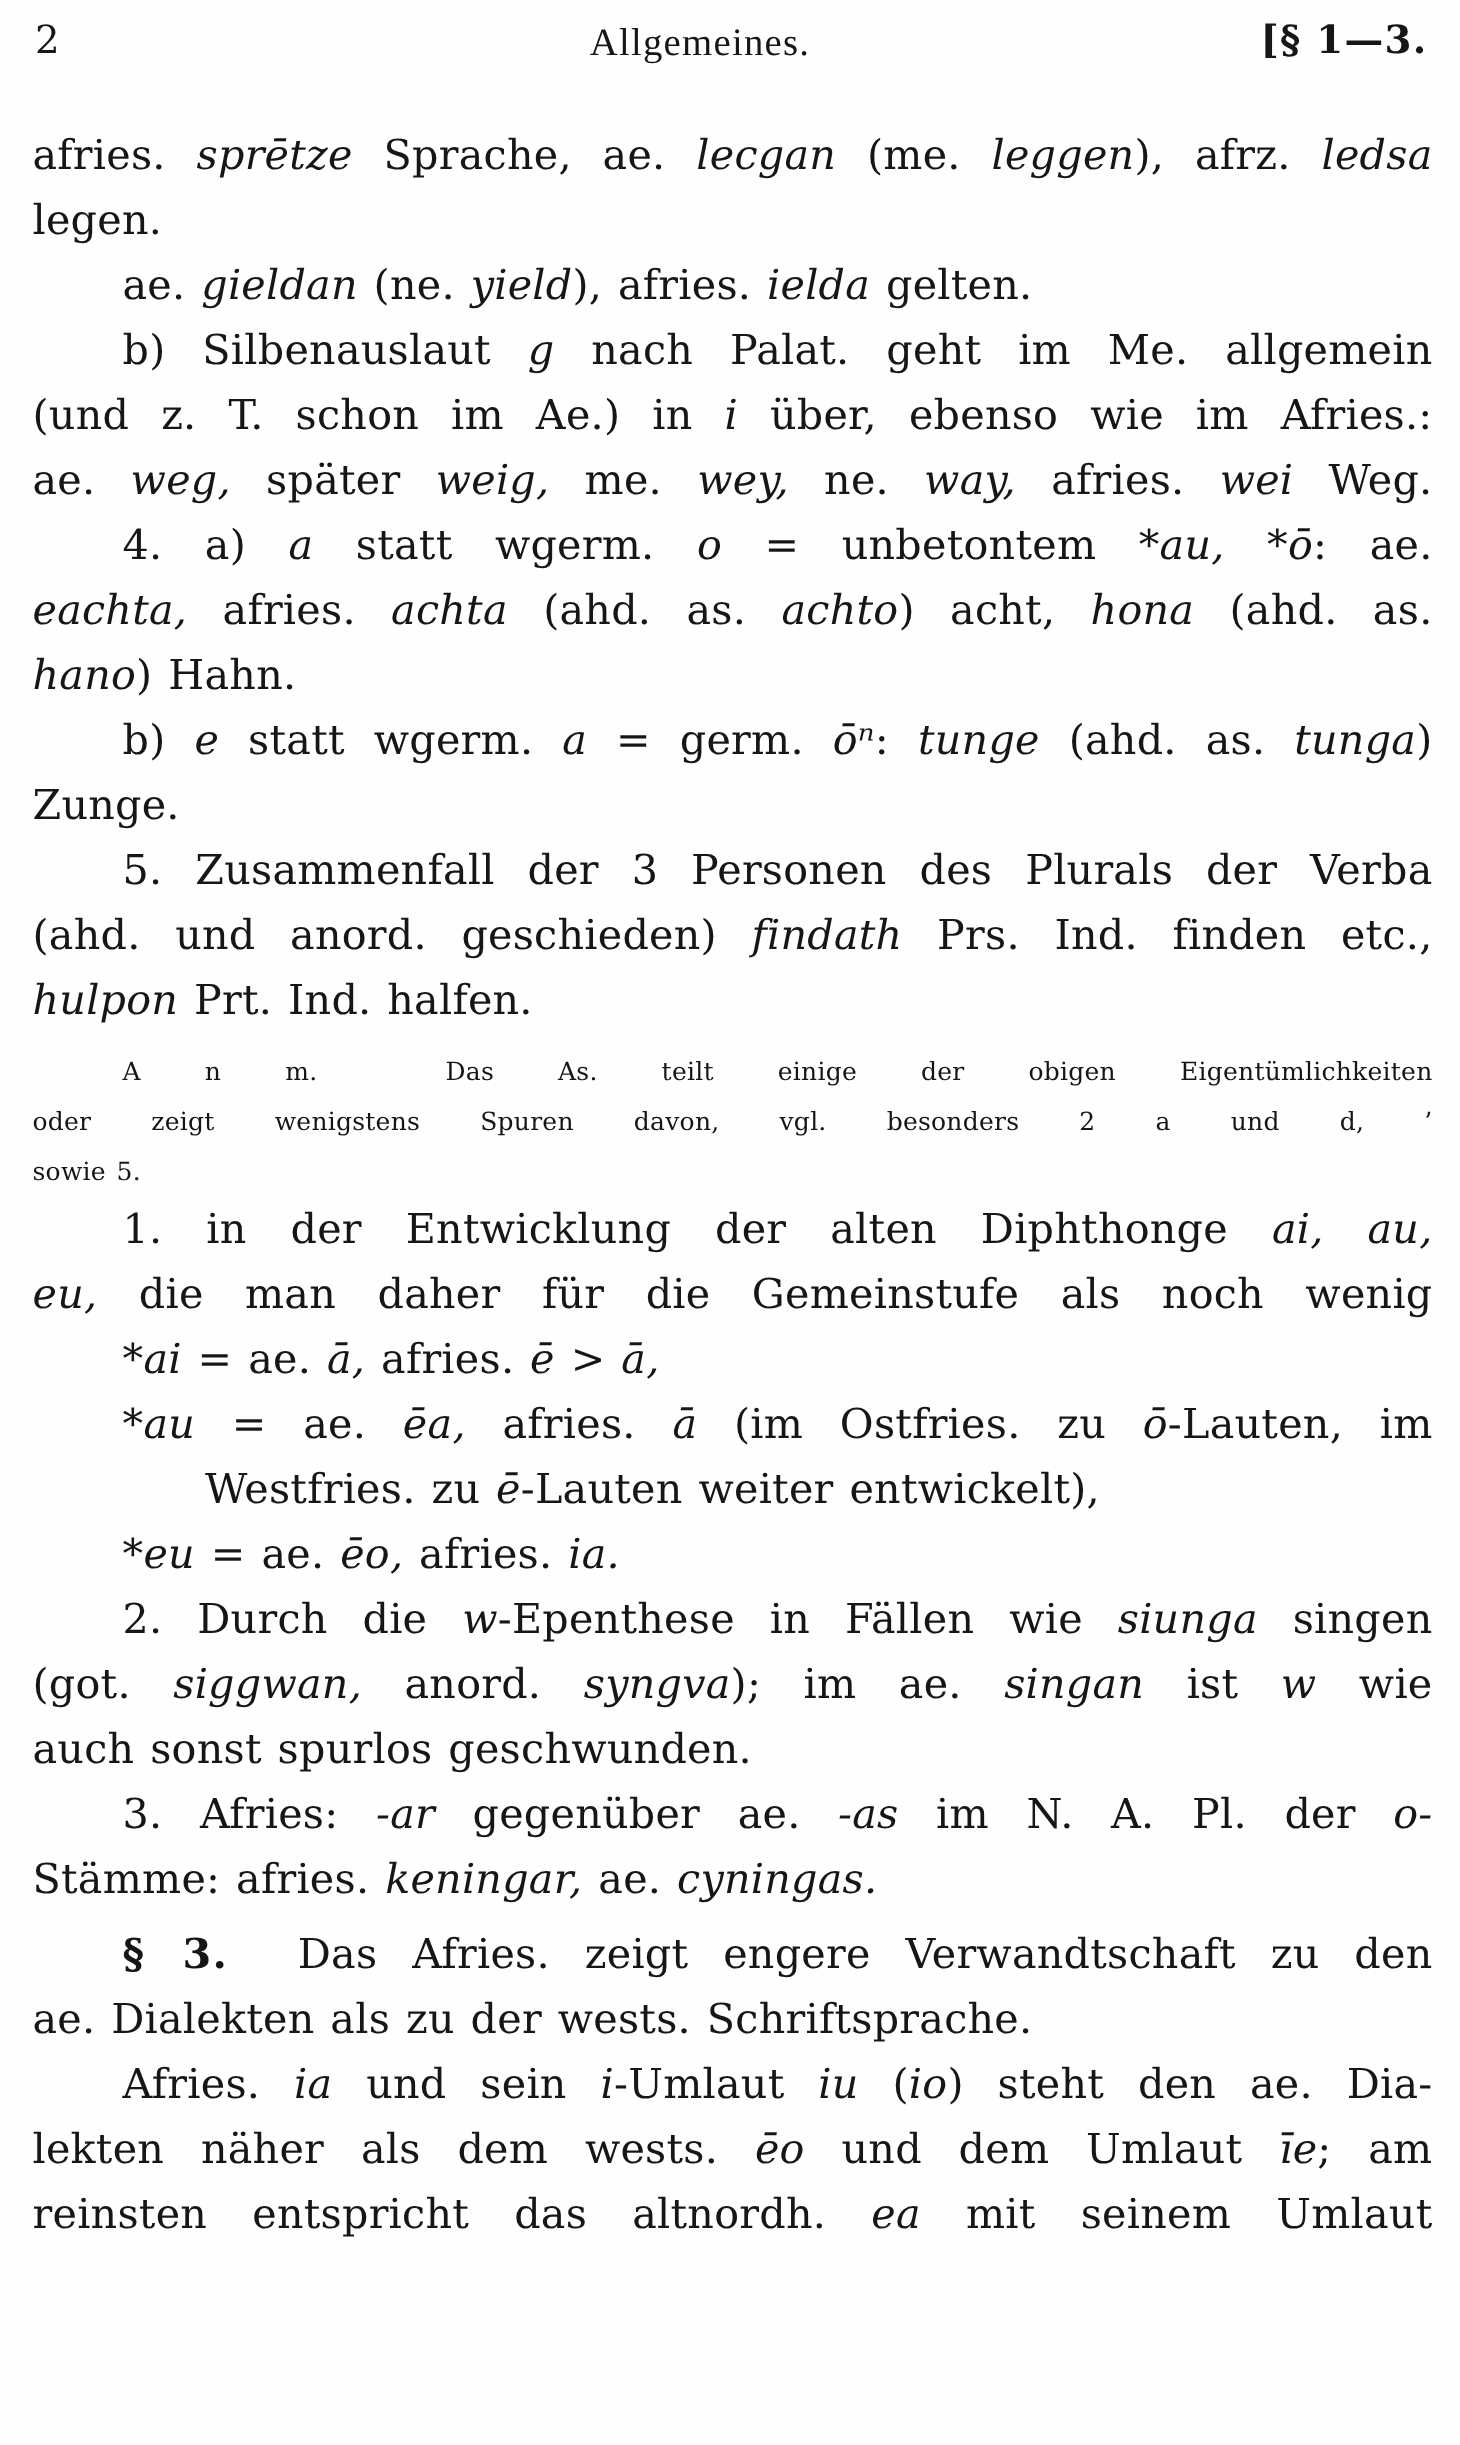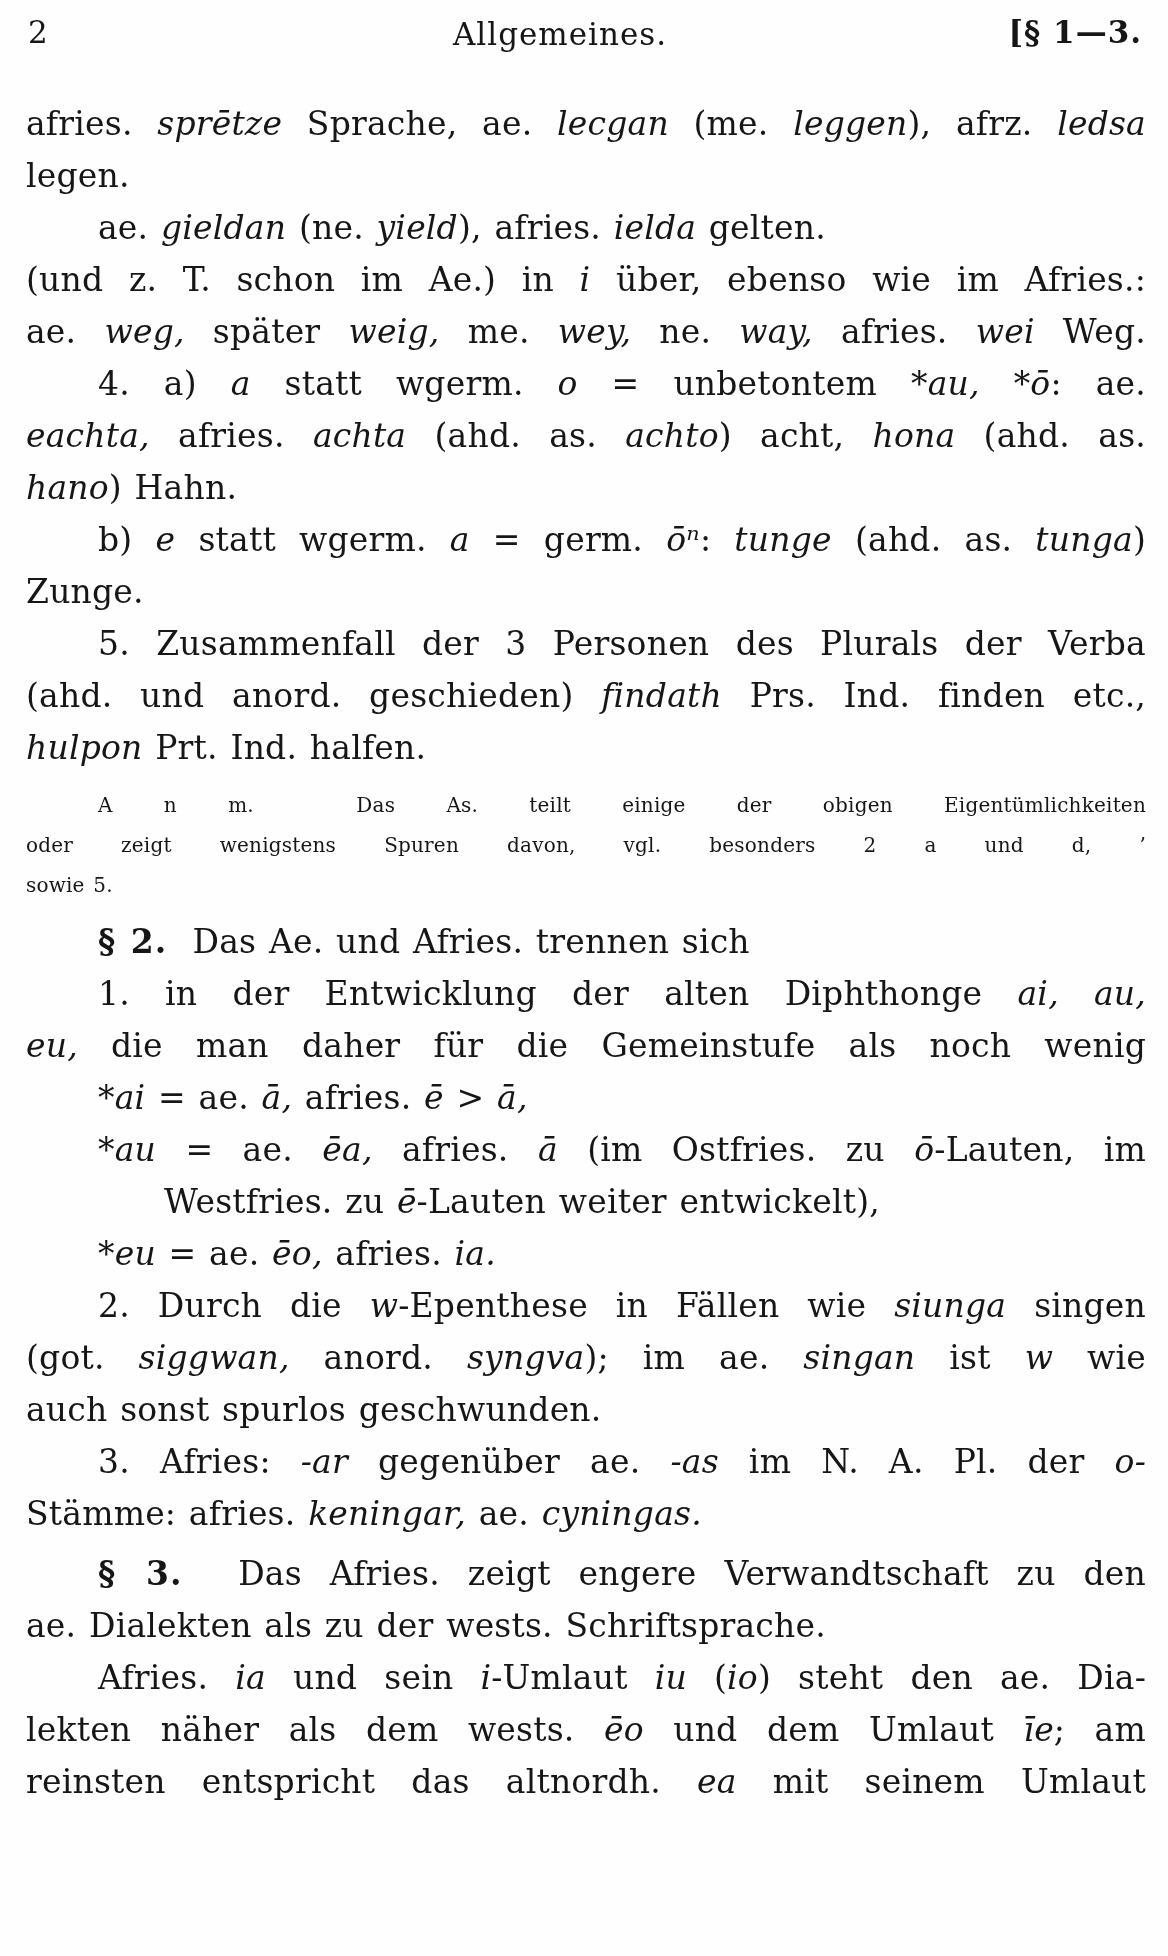--- a/index.html
+++ b/index.html
@@ -29,20 +29,21 @@
     left: 2px;
     top: 0;
   }
   #head-title {
     position: absolute;
     left: 0;
     right: 48px;
     top: 2px;
     text-align: center;
     letter-spacing: 1px;
+    font-family: Liberation Serif, serif;
   }
   #section-range {
     position: absolute;
     right: 0;
     top: 0;
     letter-spacing: 1px;
     font-weight: bold;
   }
   
   #text-block {
@@ -74,34 +75,34 @@
 <div id="page">
   <div id="running-head">
     <span id="page-number">2</span>
     <span id="head-title">Allgemeines.</span>
     <span id="section-range">[§ 1—3.</span>
   </div>
   <div id="text-block">
       <div class="line just"><span>afries. </span><span class="it">sprētze</span><span> Sprache, ae. </span><span class="it">lecgan</span><span> (me. </span><span class="it">leggen</span><span>), afrz. </span><span class="it">ledsa</span></div>
       <div class="line"><span>legen.</span></div>
       <div class="line ind1"><span>ae. </span><span class="it">gieldan</span><span> (ne. </span><span class="it">yield</span><span>), afries. </span><span class="it">ielda</span><span> gelten.</span></div>
+      <div class="line ind1 just"><span>b) Silbenauslaut </span><span class="it">g</span><span> nach Palat. geht im Me. allgemein</span></div>
       <div class="line just"><span>(und z. T. schon im Ae.) in </span><span class="it">i</span><span> über, ebenso wie im Afries.:</span></div>
       <div class="line just"><span>ae. </span><span class="it">weg,</span><span> später </span><span class="it">weig,</span><span> me. </span><span class="it">wey,</span><span> ne. </span><span class="it">way,</span><span> afries. </span><span class="it">wei</span><span> Weg.</span></div>
       <div class="line ind1 just"><span>4. a) </span><span class="it">a</span><span> statt wgerm. </span><span class="it">o</span><span> = unbetontem *</span><span class="it">au,</span><span> *</span><span class="it">ō</span><span>: ae.</span></div>
       <div class="line just"><span class="it">eachta,</span><span> afries. </span><span class="it">achta</span><span> (ahd. as. </span><span class="it">achto</span><span>) acht, </span><span class="it">hona</span><span> (ahd. as.</span></div>
       <div class="line"><span class="it">hano</span><span>) Hahn.</span></div>
       <div class="line ind1 just"><span>b) </span><span class="it">e</span><span> statt wgerm. </span><span class="it">a</span><span> = germ. </span><span class="it">ōⁿ</span><span>: </span><span class="it">tunge</span><span> (ahd. as. </span><span class="it">tunga</span><span>)</span></div>
       <div class="line"><span>Zunge.</span></div>
       <div class="line ind1 just"><span>5. Zusammenfall der 3 Personen des Plurals der Verba</span></div>
       <div class="line just"><span>(ahd. und anord. geschieden) </span><span class="it">findath</span><span> Prs. Ind. finden etc.,</span></div>
       <div class="line"><span class="it">hulpon</span><span> Prt. Ind. halfen.</span></div>
       <div class="line small ind1 just gap-md"><span>A n m.  Das As. teilt einige der obigen Eigentümlichkeiten</span></div>
       <div class="line small just"><span>oder zeigt wenigstens Spuren davon, vgl. besonders 2 a und d, ’</span></div>
       <div class="line small"><span>sowie 5.</span></div>
-      <div class="line ind1 gap-md"><span class="bd">§ 2.</span><span>  Das Ae. und Afries. trennen sich</span></div>
       <div class="line ind1 just"><span>1. in der Entwicklung der alten Diphthonge </span><span class="it">ai, au,</span></div>
       <div class="line just"><span class="it">eu,</span><span> die man daher für die Gemeinstufe als noch wenig</span></div>
       <div class="line ind1"><span>*</span><span class="it">ai</span><span> = ae. </span><span class="it">ā,</span><span> afries. </span><span class="it">ē &gt; ā,</span></div>
       <div class="line ind1 just"><span>*</span><span class="it">au</span><span> = ae. </span><span class="it">ēa,</span><span> afries. </span><span class="it">ā</span><span> (im Ostfries. zu </span><span class="it">ō</span><span>-Lauten, im</span></div>
       <div class="line ind2"><span>Westfries. zu </span><span class="it">ē</span><span>-Lauten weiter entwickelt),</span></div>
       <div class="line ind1"><span>*</span><span class="it">eu</span><span> = ae. </span><span class="it">ēo,</span><span> afries. </span><span class="it">ia.</span></div>
       <div class="line ind1 just"><span>2. Durch die </span><span class="it">w</span><span>-Epenthese in Fällen wie </span><span class="it">siunga</span><span> singen</span></div>
       <div class="line just"><span>(got. </span><span class="it">siggwan,</span><span> anord. </span><span class="it">syngva</span><span>); im ae. </span><span class="it">singan</span><span> ist </span><span class="it">w</span><span> wie</span></div>
       <div class="line"><span>auch sonst spurlos geschwunden.</span></div>
       <div class="line ind1 just"><span>3. Afries: </span><span class="it">-ar</span><span> gegenüber ae. </span><span class="it">-as</span><span> im N. A. Pl. der </span><span class="it">o-</span></div>

